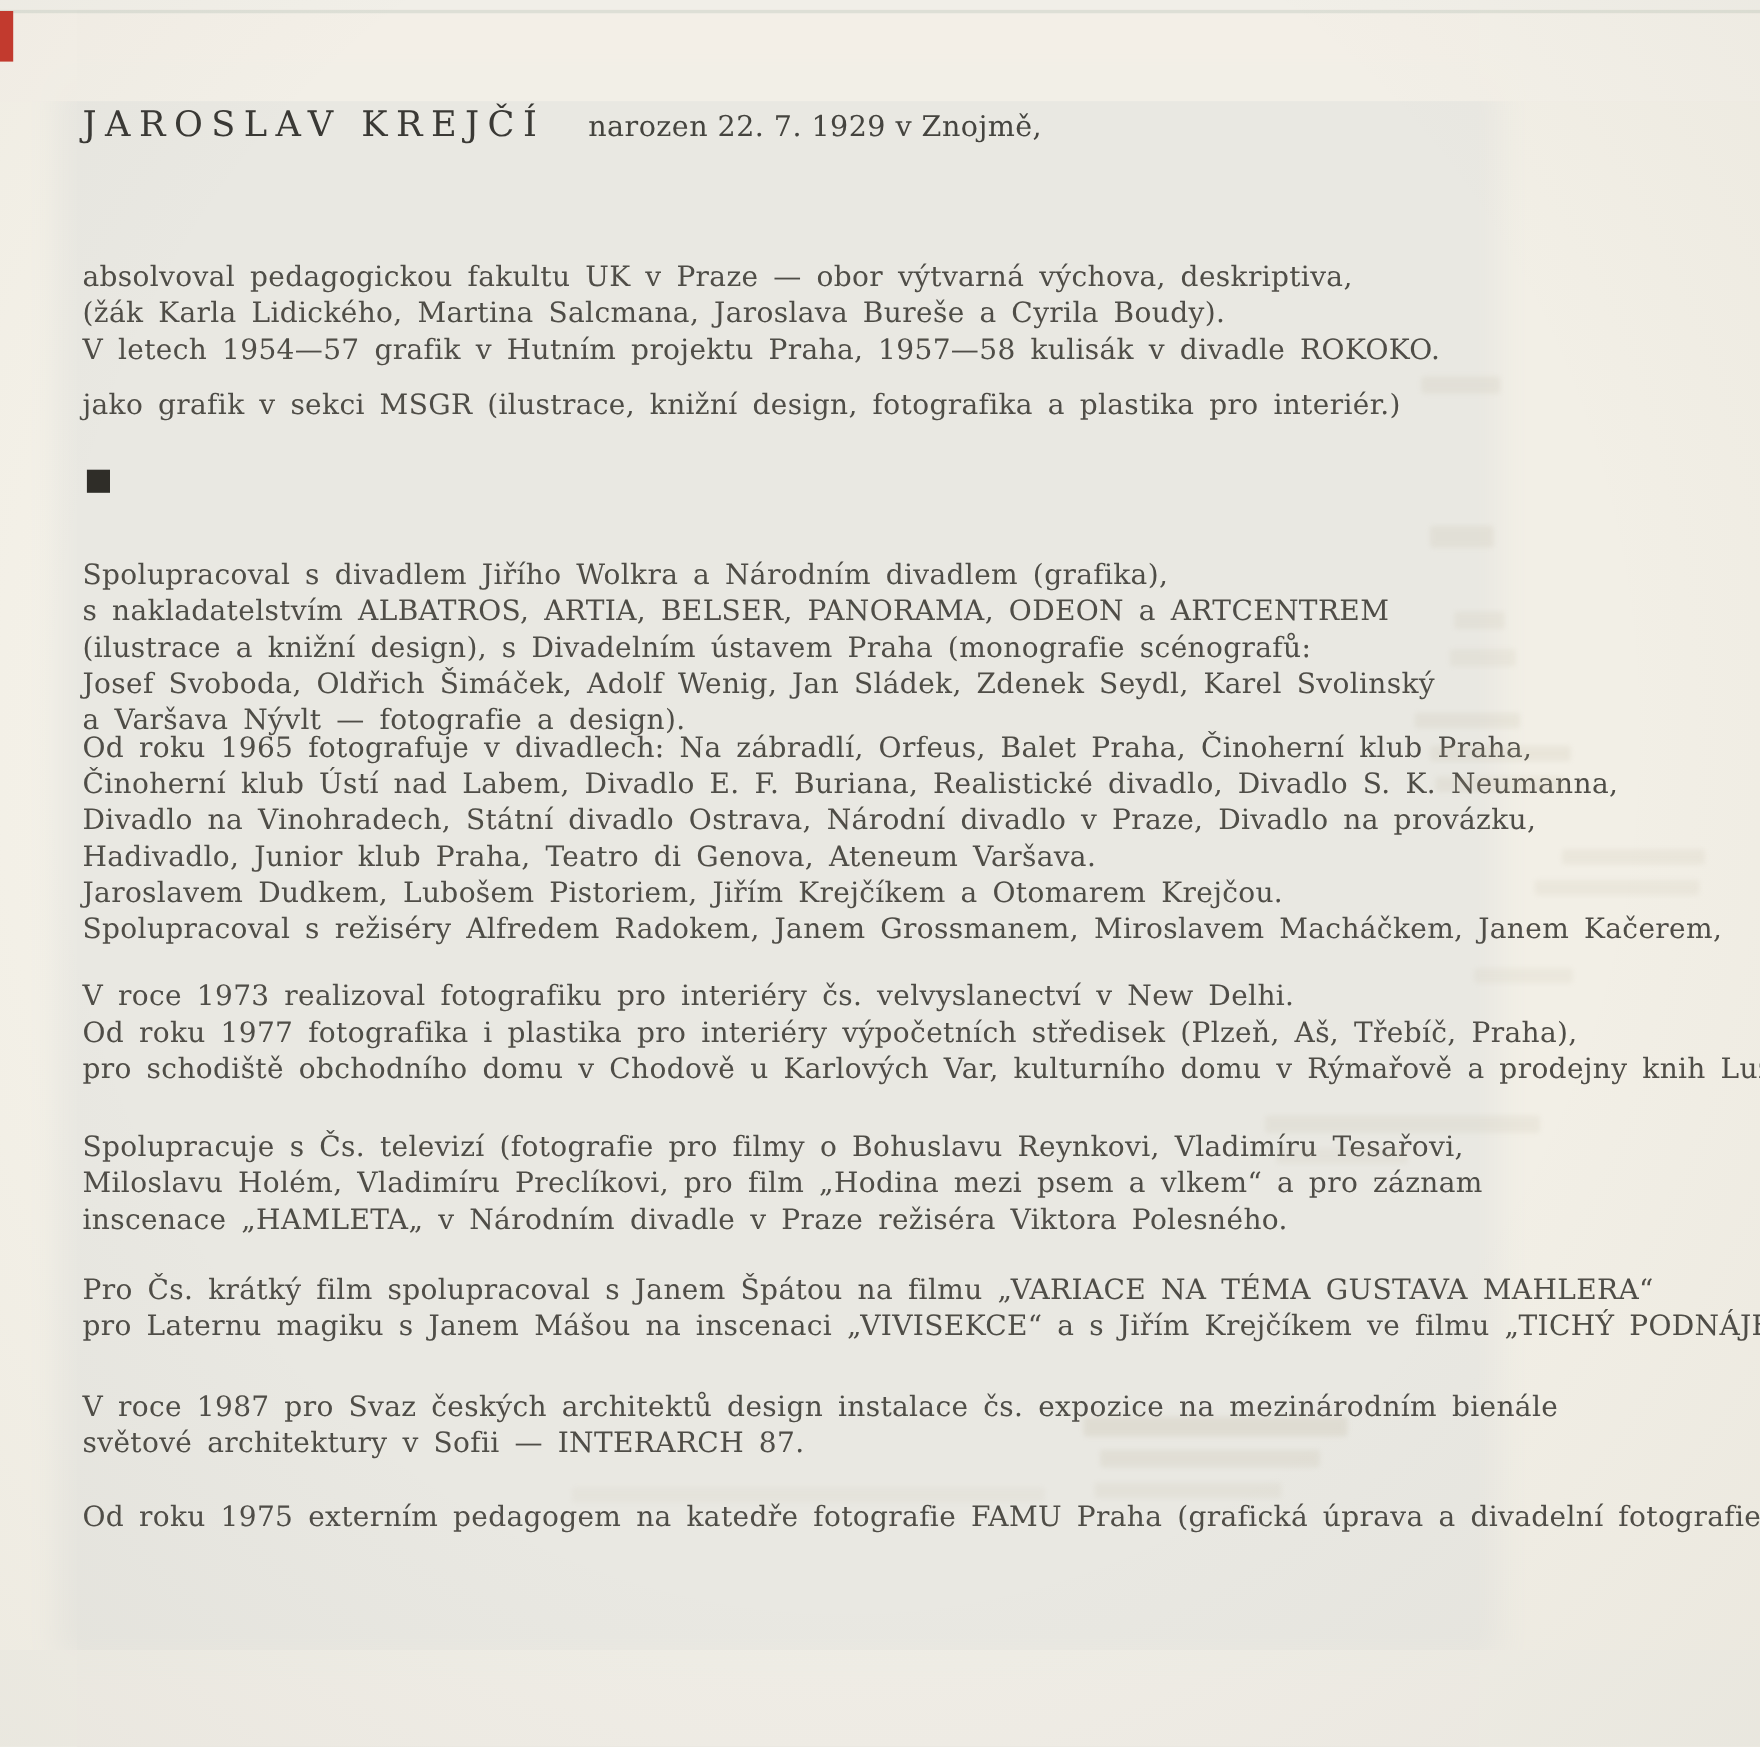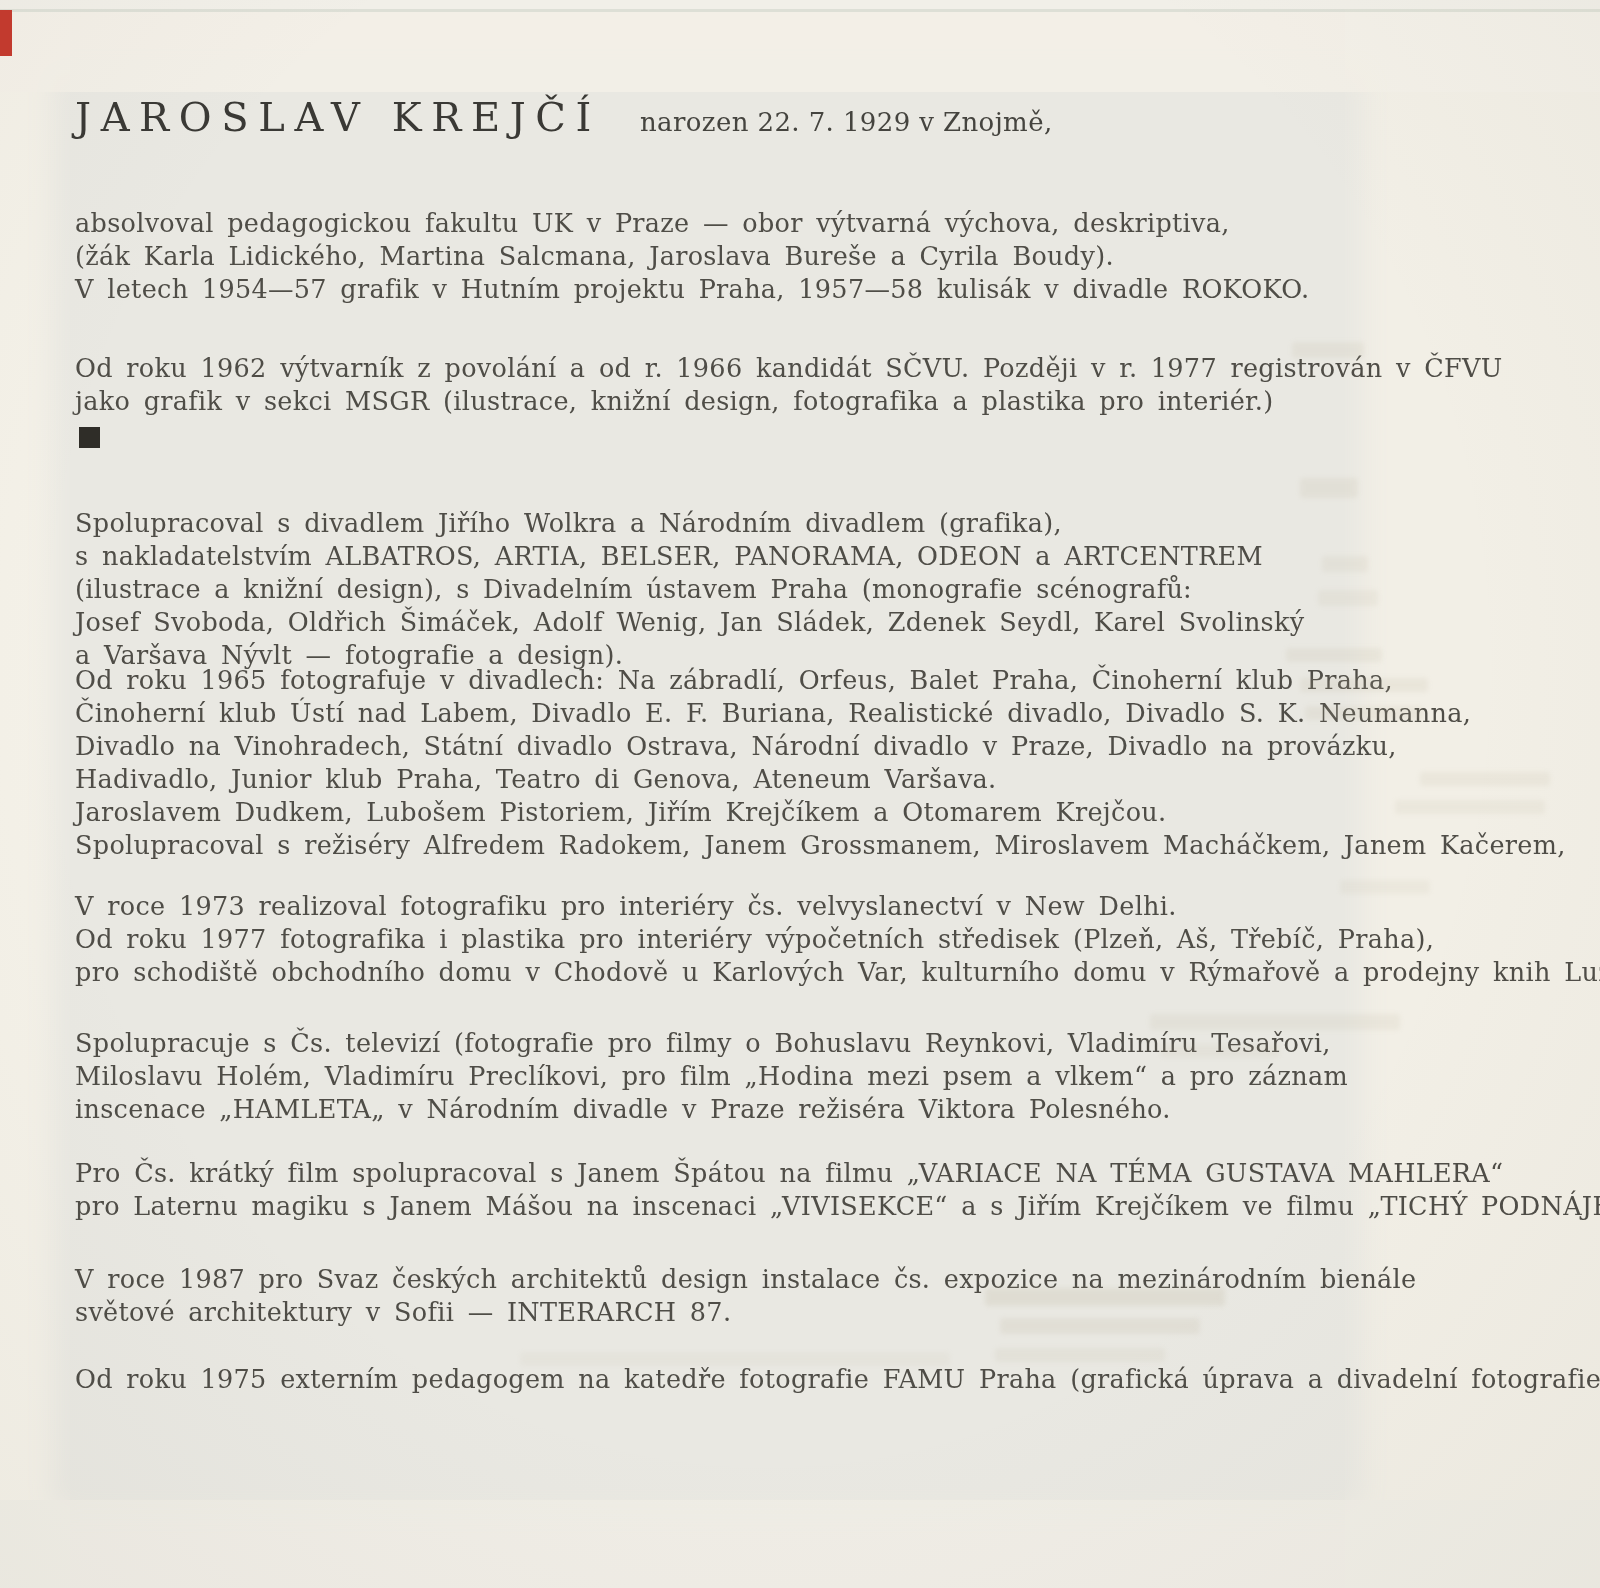--- a/index.html
+++ b/index.html
@@ -26,21 +26,21 @@
     background:radial-gradient(ellipse at 48% 42%, rgba(255,255,255,0) 60%, rgba(120,115,100,0.06) 100%);
   }
 
   .red-mark{position:absolute;left:0;top:10px;width:12px;height:46px;background:#c23a2e;}
 
   .title-row{
     position:absolute;left:75px;top:94px;width:1400px;
     white-space:nowrap;color:#3a3935;
   }
   .title-name{
-    font-size:40px;letter-spacing:.24em;font-weight:400;
+    font-size:32px;letter-spacing:.24em;font-weight:400;
   }
   .title-birth{
     font-size:26px;letter-spacing:.015em;margin-left:39px;color:#45443f;
   }
 
   .para{
     position:absolute;left:75px;
     color:#4f4d47;font-size:25.5px;line-height:33px;
     letter-spacing:.012em;word-spacing:.2em;white-space:nowrap;
   }
@@ -72,27 +72,26 @@
 
   <div class="red-mark"></div>
 
   <div class="title-row">
     <span class="title-name">JAROSLAV KREJČÍ</span><span class="title-birth">narozen 22. 7. 1929 v Znojmě,</span>
   </div>
 
   <div class="bullet-square"></div>
 
   <div id="paragraphs">
-      <div class="para" style="top: 207px;">
+      <div class="para" style="top: 236px;">
         <div class="line">absolvoval pedagogickou fakultu UK v Praze — obor výtvarná výchova, deskriptiva,</div>
         <div class="line">(žák Karla Lidického, Martina Salcmana, Jaroslava Bureše a Cyrila Boudy).</div>
         <div class="line">V letech 1954—57 grafik v Hutním projektu Praha, 1957—58 kulisák v divadle ROKOKO.</div>
       </div>
       <div class="para" style="top: 352px;">
-        <div class="line">Od roku 1962 výtvarník z povolání a od r. 1966 kandidát SČVU. Později v r. 1977  registrován v ČFVU</div>
         <div class="line">jako grafik v sekci MSGR (ilustrace, knižní design, fotografika a plastika pro interiér.)</div>
       </div>
       <div class="para" style="top: 478px; margin-top: 29px;">
         <div class="line">Spolupracoval s divadlem Jiřího Wolkra a Národním divadlem (grafika),</div>
         <div class="line">s nakladatelstvím ALBATROS, ARTIA, BELSER, PANORAMA, ODEON a ARTCENTREM</div>
         <div class="line">(ilustrace a knižní design), s Divadelním ústavem Praha (monografie scénografů:</div>
         <div class="line">Josef Svoboda, Oldřich Šimáček, Adolf Wenig, Jan Sládek, Zdenek Seydl, Karel Svolinský</div>
         <div class="line">a Varšava Nývlt — fotografie a design).</div>
       </div>
       <div class="para" style="top: 664px;">

